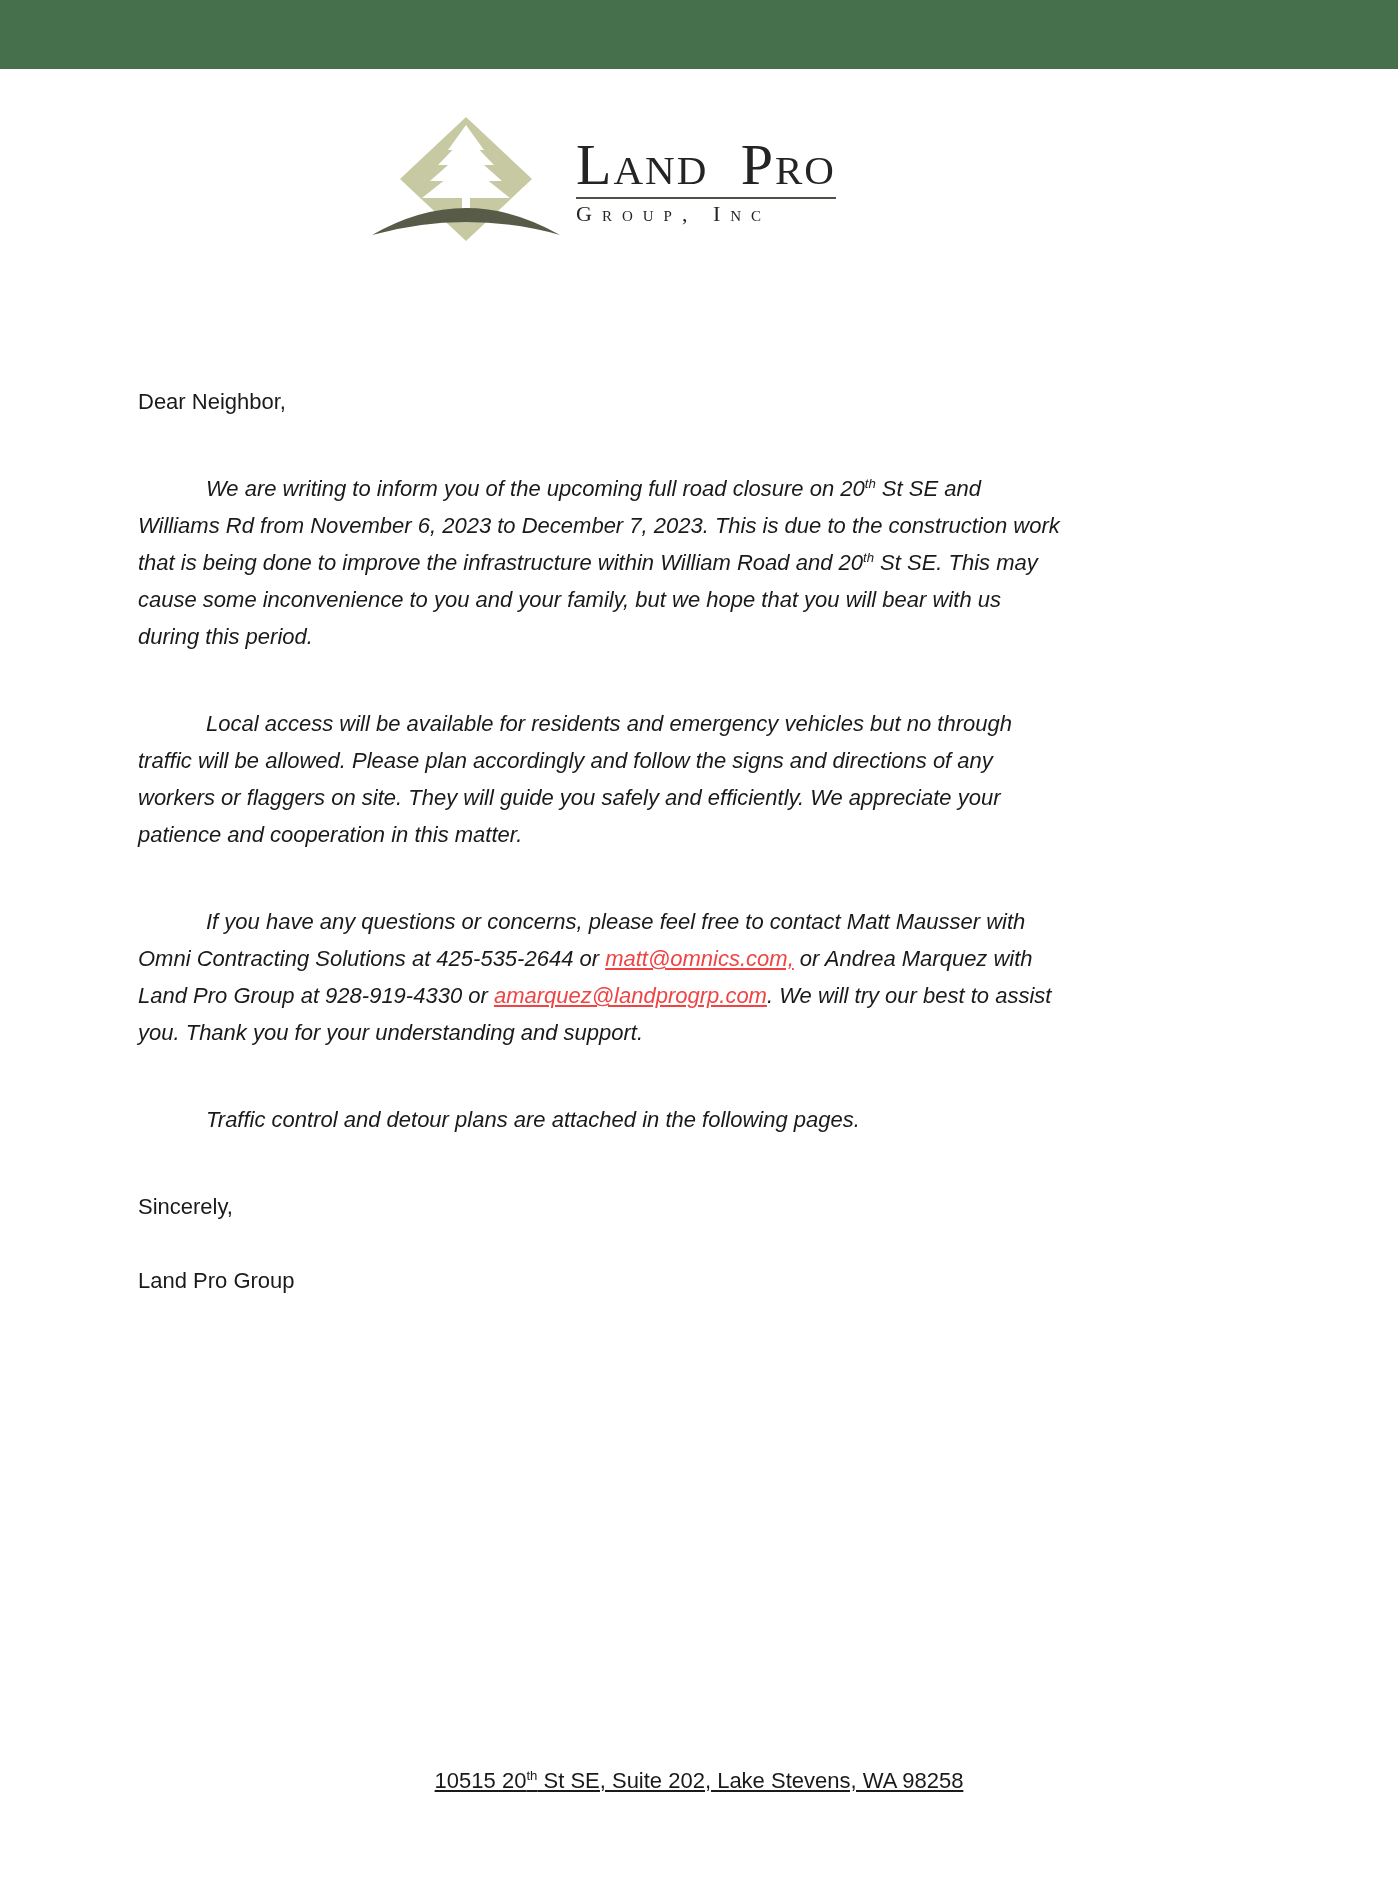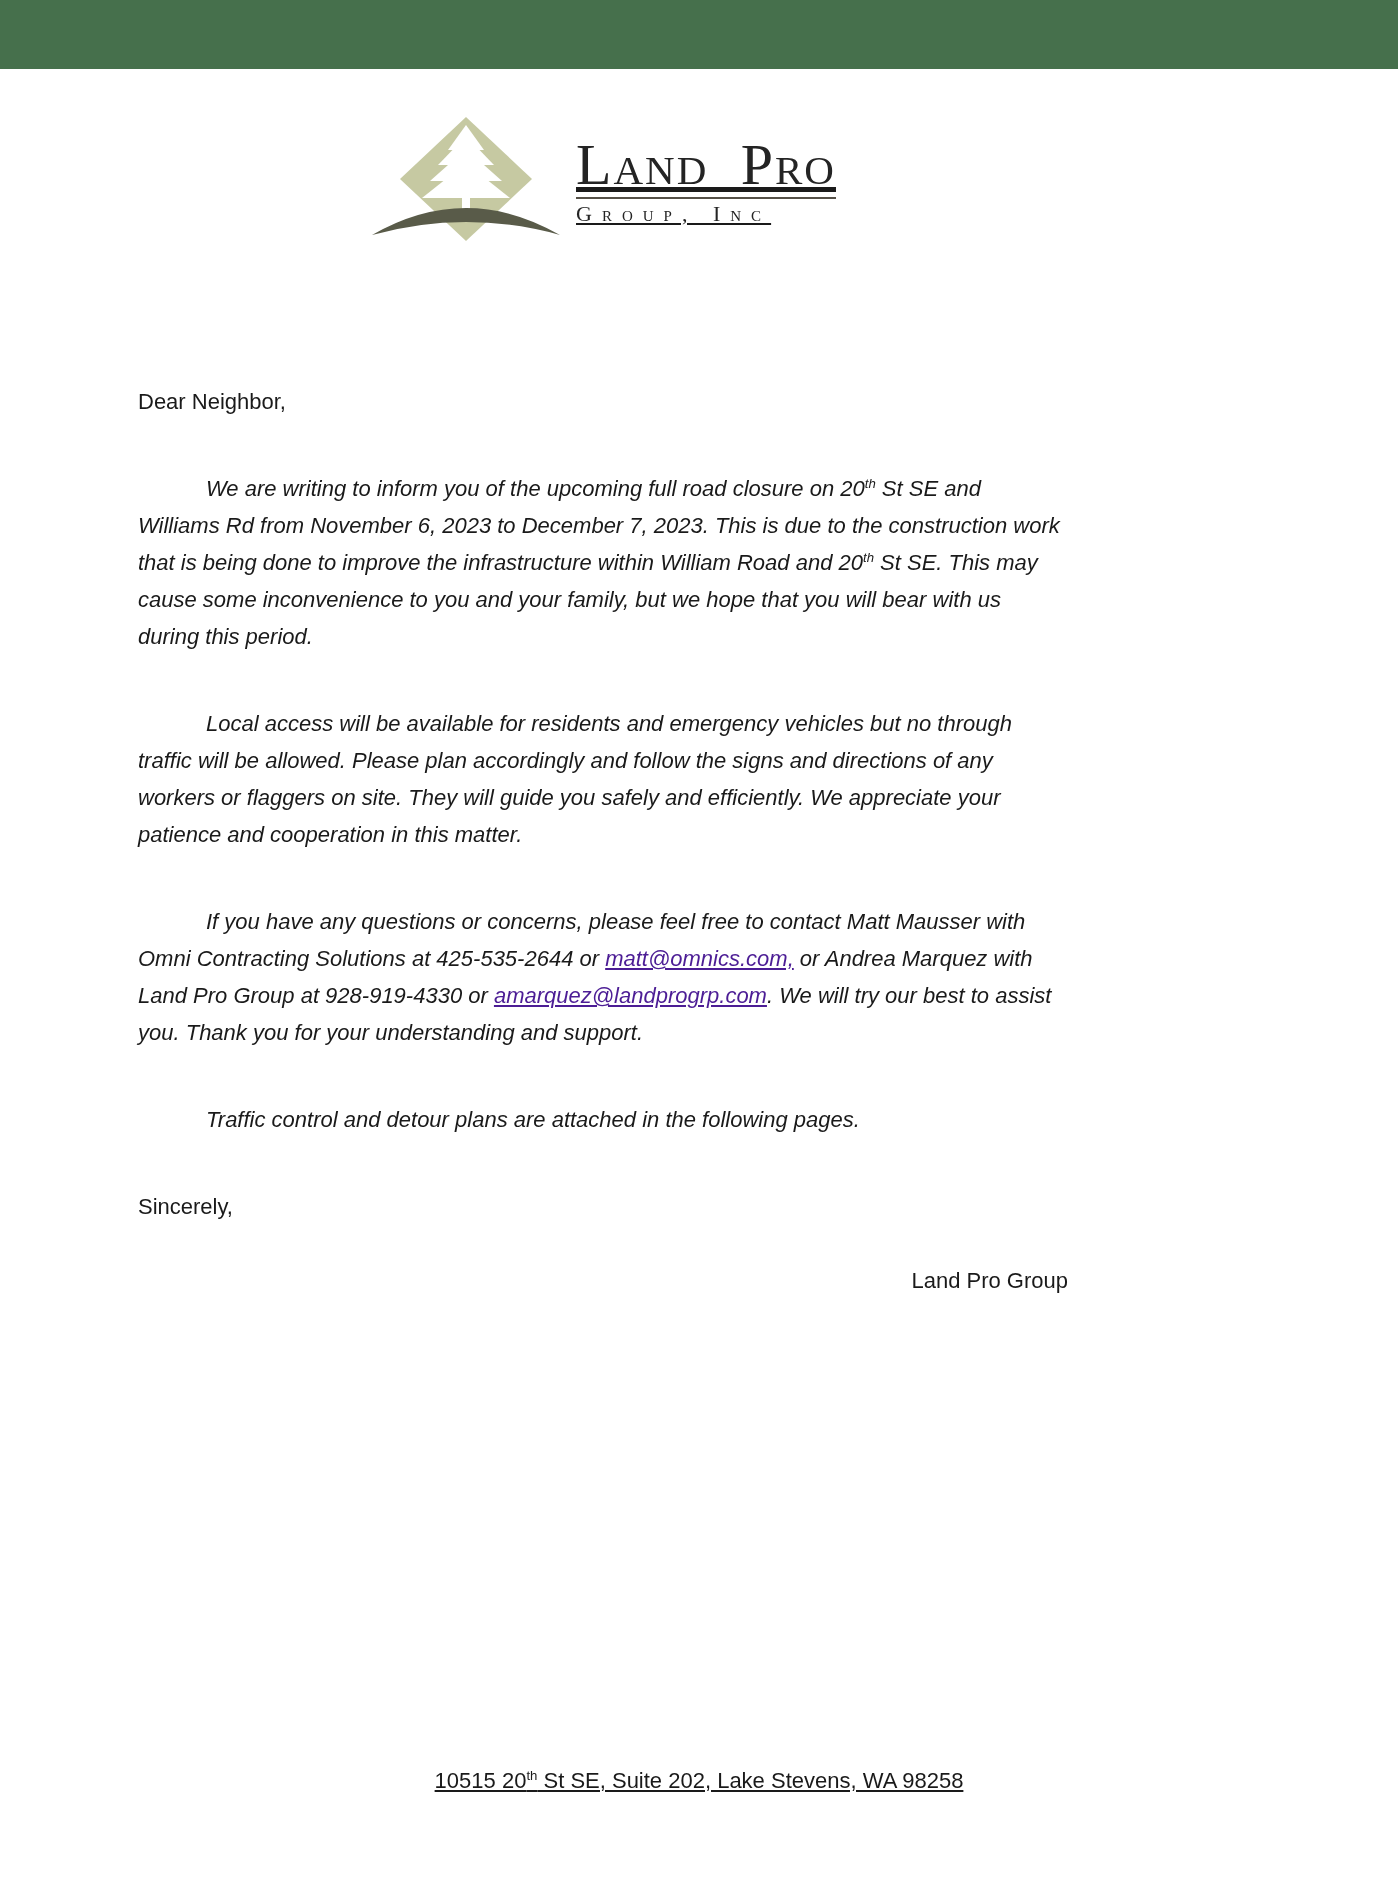--- a/index.html
+++ b/index.html
@@ -18,21 +18,21 @@
     width: 100%;
     height: 69px;
     background: #46704C;
   }
   .logo-wrap {
     margin: 46px 0 0 138px;
     width: 930px;
     display: flex;
     justify-content: center;
   }
-  .logo { display: flex; align-items: center; gap: 14px; text-decoration: underline; }
+  .logo { display: flex; align-items: center; gap: 14px; }
   .logo-icon { display: block; }
   .logo-text { display: flex; flex-direction: column; }
   .logo-name {
     font-family: "Liberation Serif", "DejaVu Serif", serif;
     font-variant: small-caps;
     font-size: 58px;
     line-height: 1.02;
     letter-spacing: 2px;
     word-spacing: 16px;
     color: #242424;
@@ -50,23 +50,23 @@
   }
   .content {
     margin: 138px 0 0 138px;
     width: 930px;
     font-size: 22px;
     line-height: 37px;
   }
   .content p { margin-bottom: 50px; }
   .content p.indent { text-indent: 68px; font-style: italic; }
   .content p.closing { margin-top: 13px; margin-bottom: 37px; }
-  .content p.signature { margin-bottom: 12px; text-align: right; }
+  .content p.signature { margin-bottom: 12px; }
   sup { font-size: 60%; line-height: 0; }
-  a.link { color: #4c1d95; text-decoration: underline; cursor: pointer; }
+  a.link { color: #ef4444; text-decoration: underline; cursor: pointer; }
   .footer {
     position: absolute;
     top: 1766px;
     left: 0;
     width: 100%;
     text-align: center;
     font-size: 22px;
     line-height: 30px;
     color: #1a1a1a;
     text-decoration: underline;

